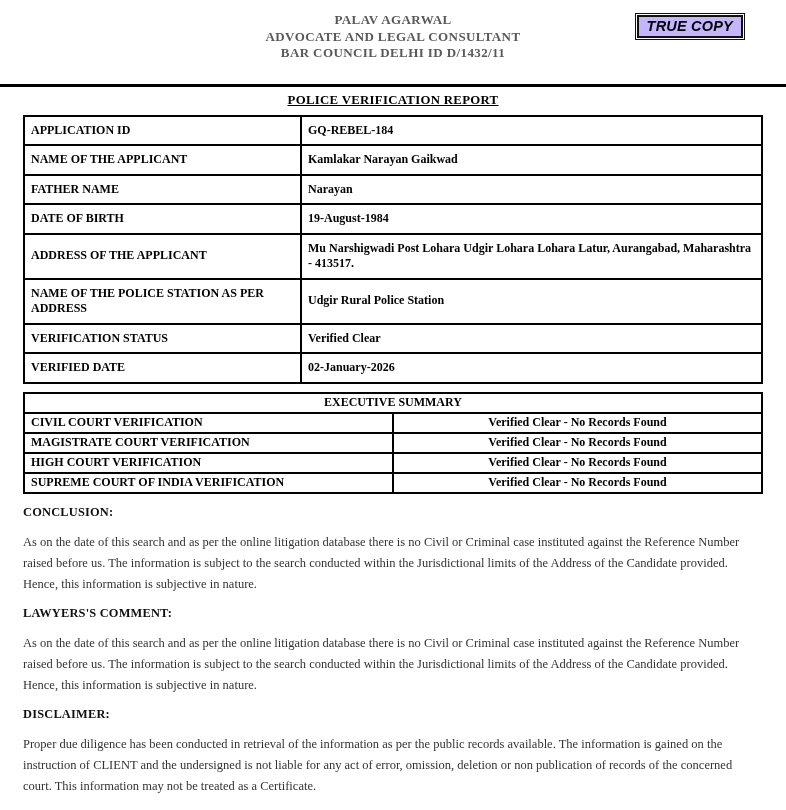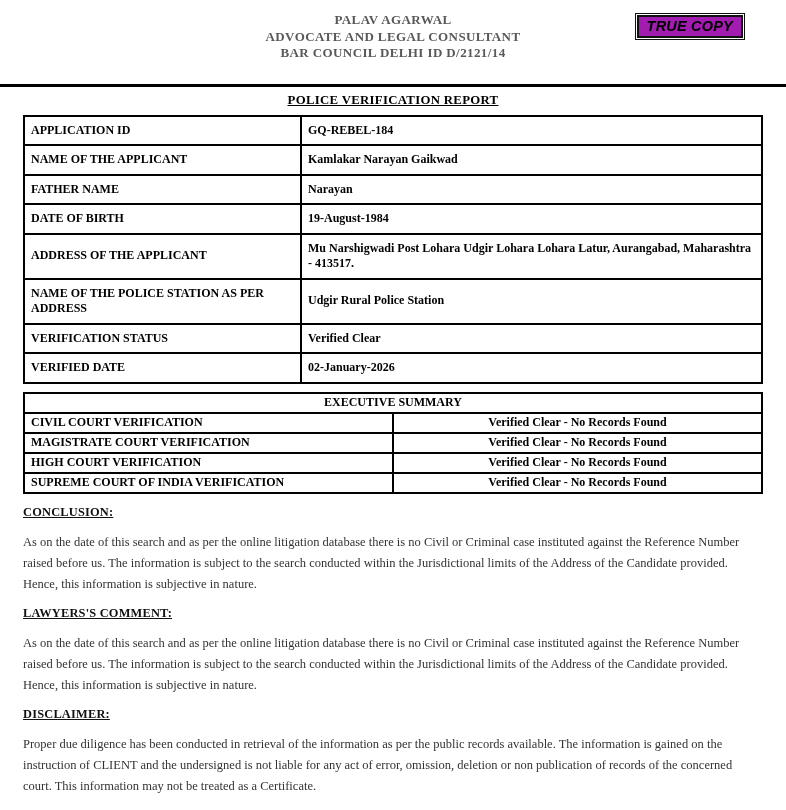--- a/index.html
+++ b/index.html
@@ -7,21 +7,21 @@
   .page {
     width:786px; height:810px; position:relative; overflow:hidden;
     background:#ffffff; font-family:"Liberation Serif", serif; color:#000;
   }
   
   .letterhead { padding-top:12px; text-align:center; color:#595959;
     font-weight:bold; font-size:13px; line-height:16.5px; letter-spacing:0.4px; }
   .truecopy {
     position:absolute; top:15px; right:43px;
     border:2.5px solid #111; outline:1px solid #111; outline-offset:1px;
-    padding:1px 8px 2px; background:#a21caf;
+    padding:1px 8px 2px; background:#c4b5fd;
     font-family:"Liberation Sans", sans-serif; font-weight:bold; font-style:italic;
     font-size:14.5px; color:#000; letter-spacing:0.2px;
   }
   .rule { height:3px; background:#000; margin-top:22px; }
   .report-title { text-align:center; font-weight:bold; font-size:12.8px;
     text-decoration:underline; margin:6px 0 7px; letter-spacing:0.3px; }
   
   table.doc { border-collapse:collapse; margin:0 auto; width:740px; table-layout:fixed; }
   table.doc td { border:2px solid #000; font-weight:bold; font-size:12px;
     padding:6px 6px; color:#000; line-height:15.5px; vertical-align:middle; }
@@ -30,36 +30,36 @@
   tr.h38 td { height:38px; }
   tr.h36 td { height:36px; }
   tr.h27 td { height:27px; }
   td.vtop { vertical-align:top; padding-top:2px; }
   table.es { margin-top:8px; }
   table.es td { height:20px; padding:1px 6px; }
   td.es-head { text-align:center; font-size:12.3px; }
   td.es-val { text-align:center; }
   
   .sections { margin:0 23px; width:740px; }
-  .sec-head { font-weight:bold; text-decoration:underline; font-size:12.4px;
+  .sec-head { font-weight:bold; font-size:12.4px;
     margin-top:11px; letter-spacing:0.2px; color:#111; }
   .sec-body { font-size:12.5px; line-height:21px; color:#333; margin-top:12px; }
   
   .yours { margin:17px 0 0 80px; font-size:12.8px; color:#3a3a3a; }
   .signature { margin:3px 0 0 40px; display:block; }
 </style>
 </head>
 <body>
 
 <div class="page">
 
   <div class="letterhead" style="color: rgb(89, 89, 89);">
     <div>PALAV AGARWAL</div>
     <div>ADVOCATE AND LEGAL CONSULTANT</div>
-    <div>BAR COUNCIL DELHI ID D/2121/14</div>
+    <div>BAR COUNCIL DELHI ID D/1432/11</div>
   </div>
 
   <div class="truecopy">TRUE COPY</div>
 
   <div class="rule"></div>
 
   <div class="report-title">POLICE VERIFICATION REPORT</div>
 
   <table class="doc">
     <tbody>

